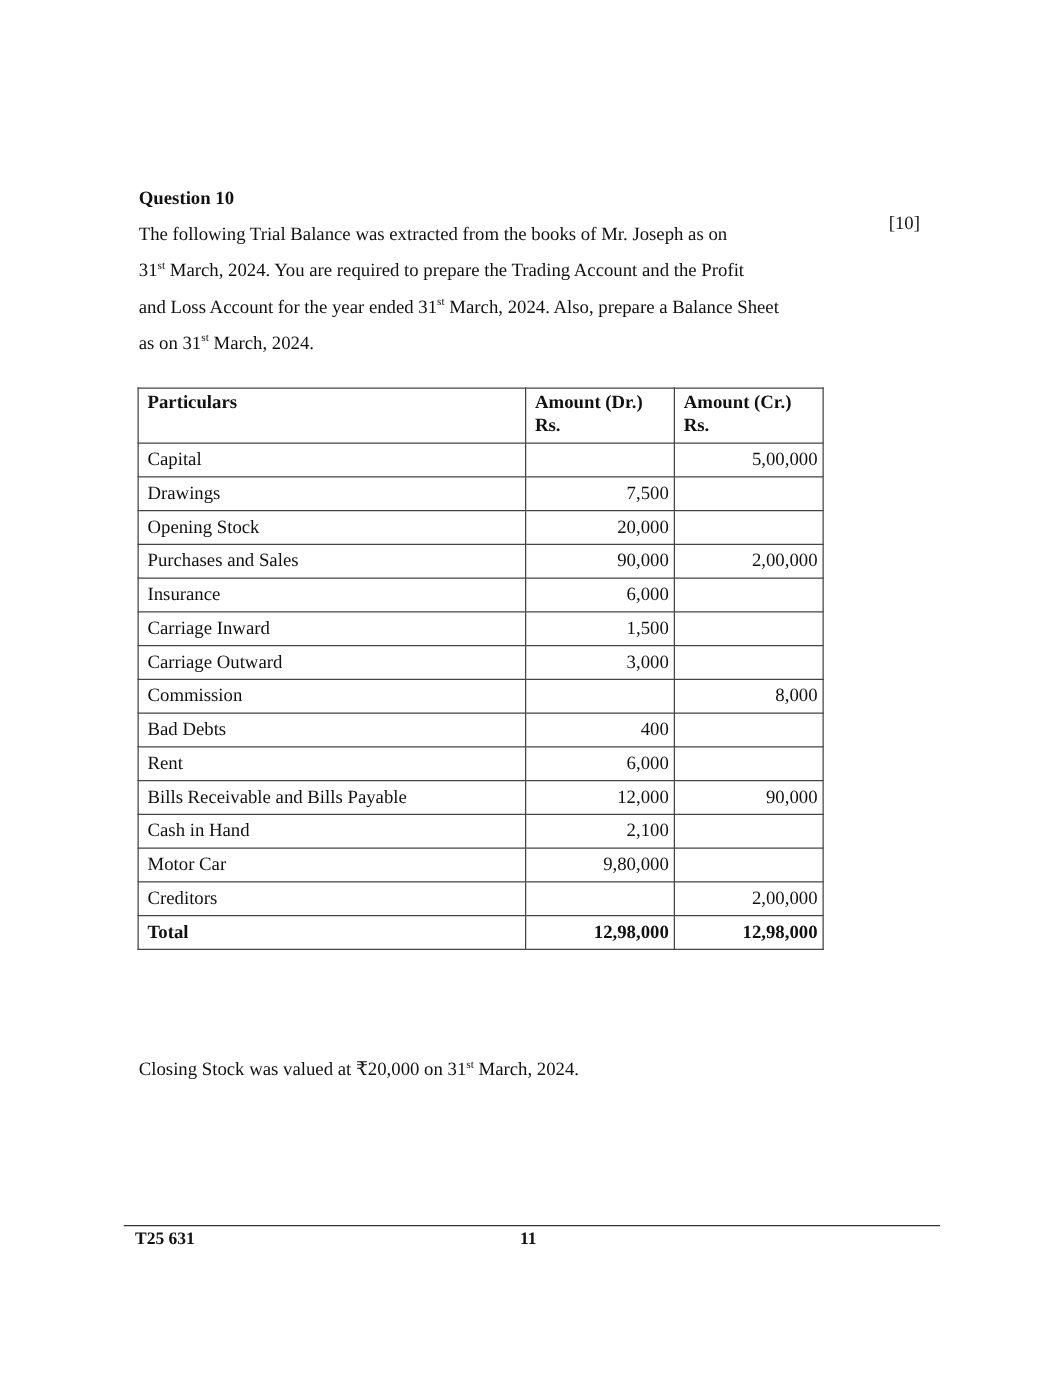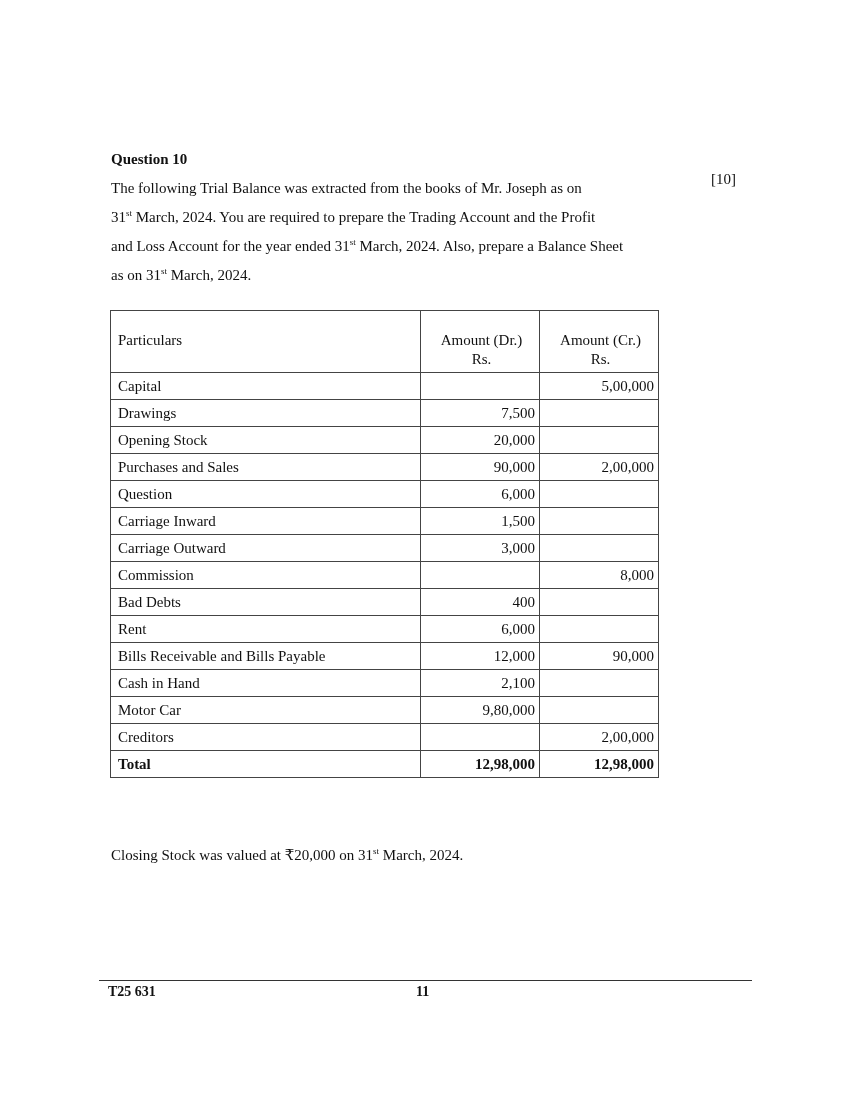--- a/index.html
+++ b/index.html
@@ -3,22 +3,22 @@
 <meta charset="utf-8">
 <style>
   html, body { margin: 0; padding: 0; background: #ffffff; }
   body { width: 850px; height: 1100px; position: relative; font-family: "Liberation Serif", "DejaVu Serif", serif; color: #111; overflow: hidden; }
   .q-title { position: absolute; left: 111px; top: 151px; font-size: 15px; font-weight: bold; }
   .marks { position: absolute; left: 711px; top: 171px; font-size: 15px; }
   .para { position: absolute; left: 111px; top: 174px; width: 560px; font-size: 15px; line-height: 29px; text-align: justify; }
   .para sup { font-size: 9px; vertical-align: 6px; line-height: 0; }
   table.tb { position: absolute; left: 110px; top: 310px; border-collapse: collapse; font-size: 15px; }
   table.tb td, table.tb th { border: 1px solid #444; padding: 0 4px 0 7px; height: 26px; }
-  table.tb th { font-weight: normal; text-align: left; vertical-align: top; height: 41px; padding-top: 20px; line-height: 19px; }
-  table.tb th.num { text-align: center; }
+  table.tb th { font-weight: bold; text-align: left; vertical-align: top; height: 41px; padding-top: 2px; line-height: 19px; }
+  table.tb th.num { text-align: left; }
   table.tb td.num { text-align: right; }
   .c1 { width: 298px; }
   .c2 { width: 107px; }
   .c3 { width: 107px; }
   tr.total td { font-weight: bold; }
   tr.total td.lbl { padding-right: 42px; }
   .note { position: absolute; left: 111px; top: 846px; font-size: 15px; }
   .note sup { font-size: 9px; vertical-align: 6px; line-height: 0; }
   .footer-line { position: absolute; left: 99px; top: 980px; width: 653px; border-top: 1px solid #333; }
   .footer-code { position: absolute; left: 108px; top: 984px; font-size: 14px; font-weight: bold; }
@@ -60,21 +60,21 @@
         <td>Opening Stock</td>
         <td class="num">20,000</td>
         <td class="num"></td>
       </tr>
       <tr>
         <td>Purchases and Sales</td>
         <td class="num">90,000</td>
         <td class="num">2,00,000</td>
       </tr>
       <tr>
-        <td>Question</td>
+        <td>Insurance</td>
         <td class="num">6,000</td>
         <td class="num"></td>
       </tr>
       <tr>
         <td>Carriage Inward</td>
         <td class="num">1,500</td>
         <td class="num"></td>
       </tr>
       <tr>
         <td>Carriage Outward</td>

